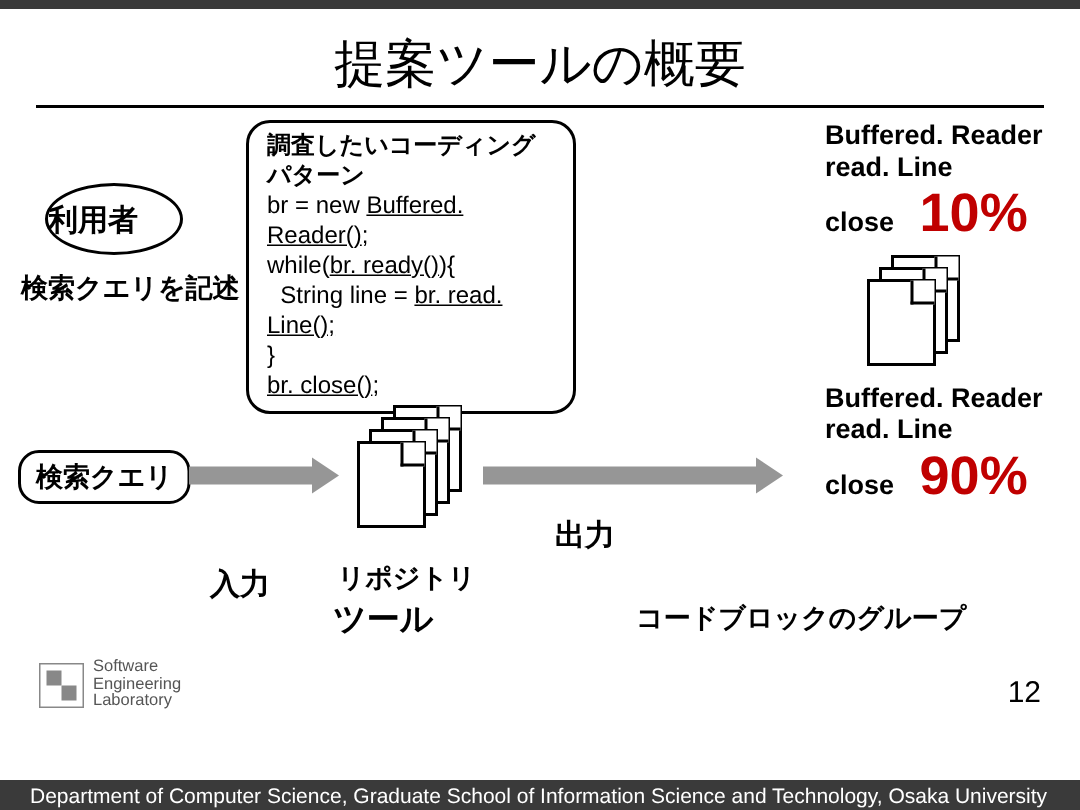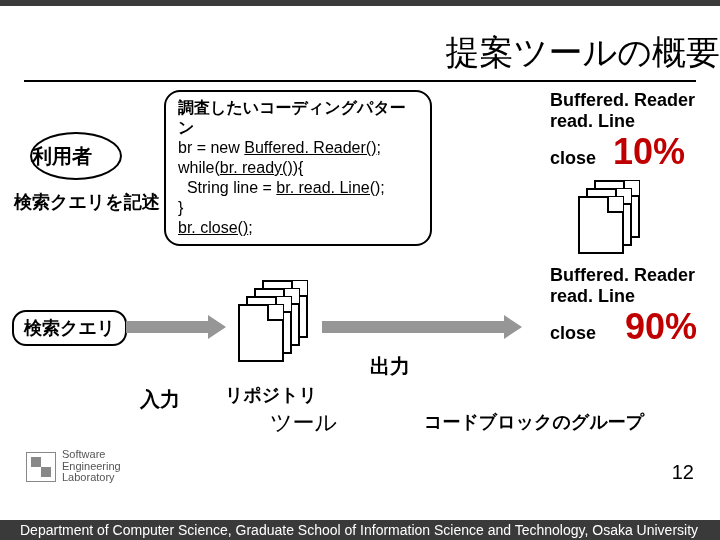--- a/index.html
+++ b/index.html
@@ -7,24 +7,24 @@
   body {
     width: 720px;
     height: 540px;
     font-family: "MS PGothic", "Hiragino Sans", sans-serif;
     background: #fff;
     position: relative;
     overflow: hidden;
   }
   .topbar { height: 6px; background: #3a3a3a; }
   .title {
-    text-align: right;
+    text-align: center;
     font-size: 34px;
     font-weight: 400;
-    margin: 24px 0 4px 0;
+    margin: 14px 0 4px 0;
   }
   .hr { height: 2px; background: #000; margin: 0 24px 8px 24px; }
 
   .stage { position: relative; width: 100%; height: 430px; }
 
   
   .oval {
     position: absolute;
     border: 2.5px solid #000;
     border-radius: 50%;
@@ -42,21 +42,21 @@
     position: absolute;
     font-size: 18px;
     font-weight: bold;
   }
   .caption1 { left: 14px; top: 100px; }
 
   
   .codebox {
     position: absolute;
     left: 164px; top: 0px;
-    width: 268px;
+    width: 220px;
     border: 2.5px solid #000;
     border-radius: 16px;
     background: #fff;
     padding: 6px 12px 6px 12px;
     font-size: 16px;
     line-height: 1.25;
   }
   .codebox .hdr { font-weight: bold; }
   .codebox .u { text-decoration: underline; }
 
@@ -149,21 +149,21 @@
   .outlabel { left: 370px; top: 263px; }
 
   .repo-label {
     position: absolute;
     left: 225px; top: 293px;
     font-size: 18px; font-weight: bold;
   }
   .tool-label {
     position: absolute;
     left: 222px; top: 318px;
-    font-size: 22px; font-weight: normal; margin-left: 48px;
+    font-size: 22px; font-weight: bold;
   }
   .group-label {
     position: absolute;
     left: 424px; top: 320px;
     font-size: 18px; font-weight: bold;
   }
 
   
   .logo {
     position: absolute;
@@ -250,21 +250,21 @@
     <div class="doc d1"></div>
     <div class="doc d2"></div>
     <div class="doc d3"></div>
   </div>
 
   <div class="result result2">
     <div>Buffered. Reader</div>
     <div>read. Line</div>
     <div>
       <span>close</span>
-      <span class="pct" style="margin-left:24px;">90%</span>
+      <span class="pct" style="margin-left:12px;">90%</span>
     </div>
   </div>
 
   <div class="pill">
     <span>検索クエリ</span>
   </div>
 
   <div class="arrow arrow1">
     <div class="shaft"></div>
     <div class="head"></div>

